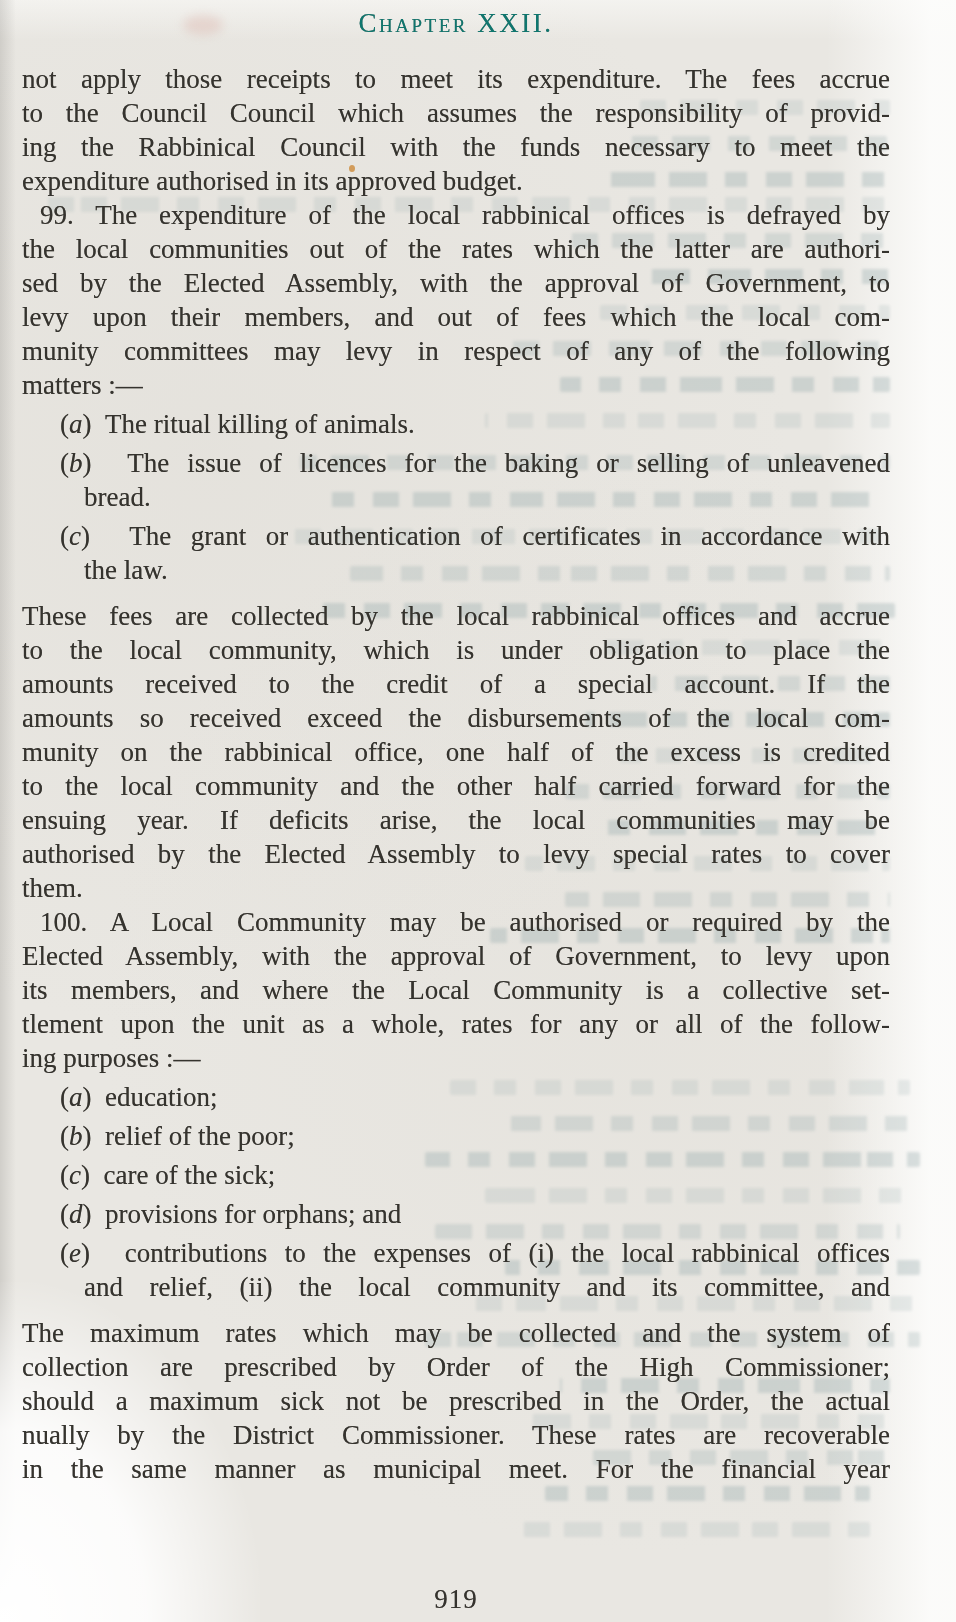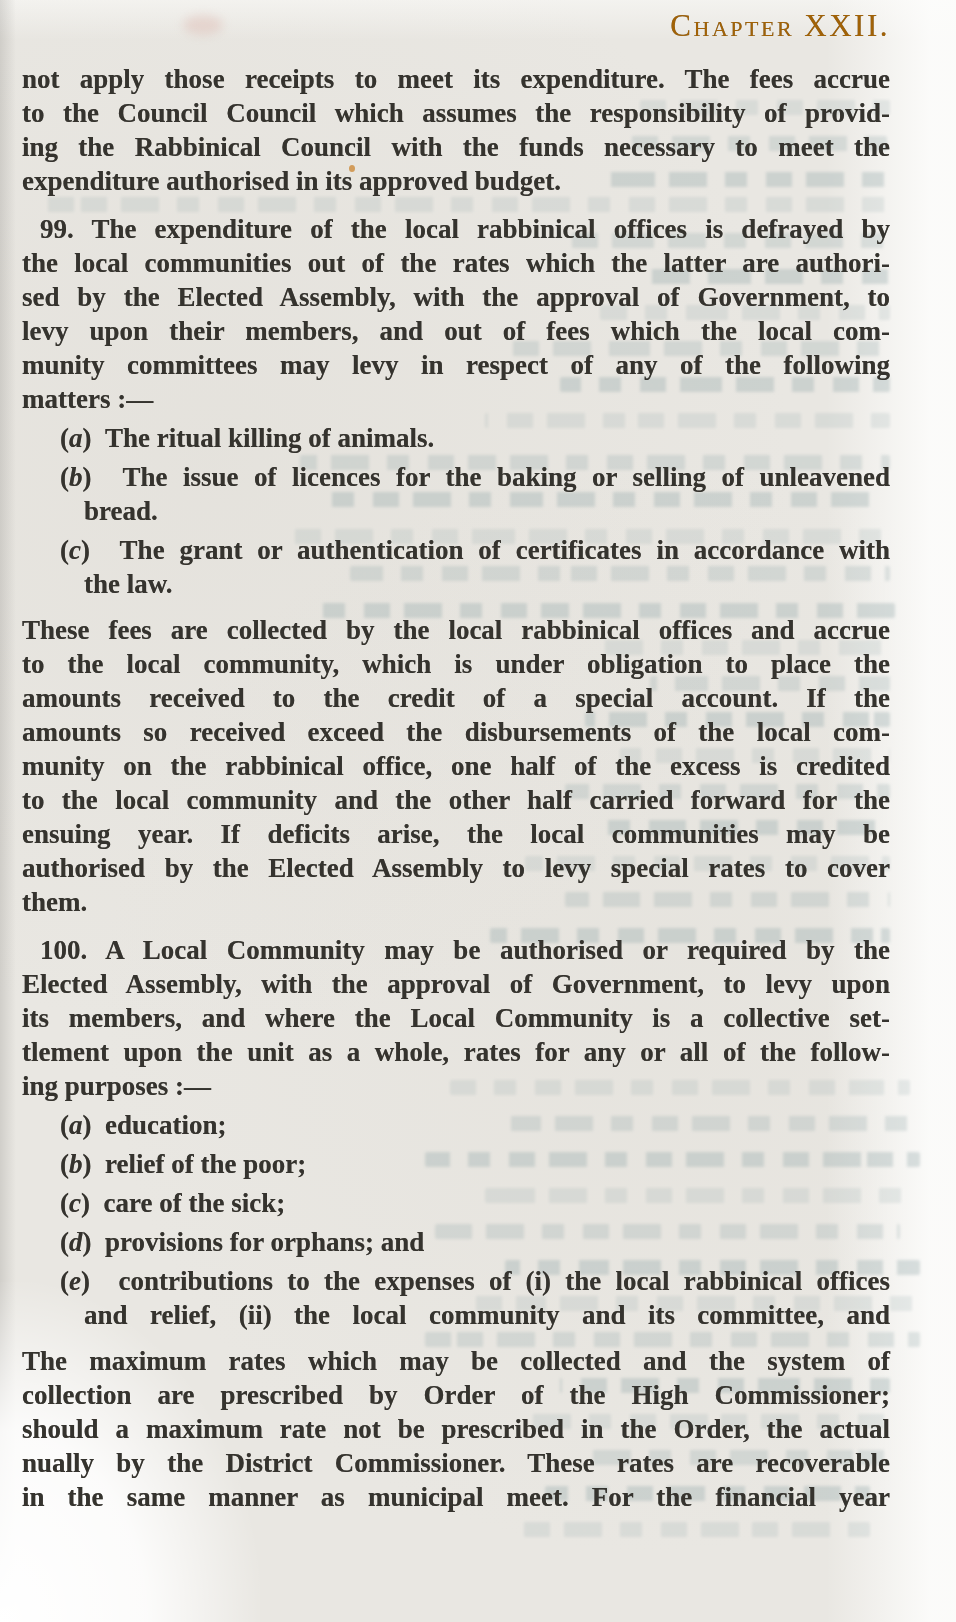--- a/index.html
+++ b/index.html
@@ -33,38 +33,38 @@
     position:absolute; height:15px; border-radius:2px; filter:blur(1.7px);
     background-image:repeating-linear-gradient(90deg,
       rgba(147,168,170,.60) 0 26px, rgba(147,168,170,0) 26px 40px,
       rgba(147,168,170,.60) 40px 78px, rgba(147,168,170,0) 78px 96px,
       rgba(147,168,170,.60) 96px 118px, rgba(147,168,170,0) 118px 137px);
   }
 
   
   .chapter-head {
     position:absolute; top:8px; left:22px; width:868px;
-    text-align:right; font-variant:small-caps;
-    font-size:31px; letter-spacing:2.5px; color:#a16207;
+    text-align:center; font-variant:small-caps;
+    font-size:27px; letter-spacing:2.5px; color:#0f766e;
     text-shadow:0 0 .5px rgba(45,43,38,.55);
   }
 
   
   .column {
     position:absolute; top:62px; left:22px; width:868px;
     font-size:27px; line-height:34px;
     text-shadow:0 0 .6px rgba(48,45,40,.55);
   }
-  .ln { min-height:34px;font-weight:bold; }
+  .ln { min-height:34px; }
   .ln.j { text-align:justify; text-align-last:justify; }
   .ln.ind { text-indent:18px; }
   .ln.fl { padding-left:38px; }
   .ln.cont { padding-left:62px; }
   .blk.opening { margin-top:0; }
-  .blk.section { margin-top:14px; }
+  .blk.section { }
   .blk.plain   { margin-top:12px; }
   .blk.item    { margin-top:5px; }
 
   .page-number {
     position:absolute; top:1584px; left:22px; width:868px;
     text-align:center; font-size:27px; letter-spacing:1px; color:#35332e;
     text-shadow:0 0 .6px rgba(48,45,40,.5);
   }
 </style>
 </head>
@@ -178,19 +178,20 @@
       <div class="blk item">
         <div class="ln fl">(<i>d</i>)&nbsp;&nbsp;provisions for orphans; and</div>
       </div>
       <div class="blk item">
         <div class="ln j fl">(<i>e</i>)&nbsp;&nbsp;contributions to the expenses of (i) the local rabbinical offices</div>
         <div class="ln j cont">and relief, (ii) the local community and its committee, and</div>
       </div>
       <div class="blk plain">
         <div class="ln j">The maximum rates which may be collected and the system of</div>
         <div class="ln j">collection are prescribed by Order of the High Commissioner;</div>
-        <div class="ln j">should a maximum rate not be prescribed in the Order, the actual</div>
+        <div class="ln j">should a maximum sick not be prescribed in the Order, the actual</div>
         <div class="ln j">nually by the District Commissioner.  These rates are recoverable</div>
         <div class="ln j">in the same manner as municipal meet.  For the financial year</div>
       </div>
     </div>
 
+  <div class="page-number">919</div>
 </div>
 
 </body></html>

